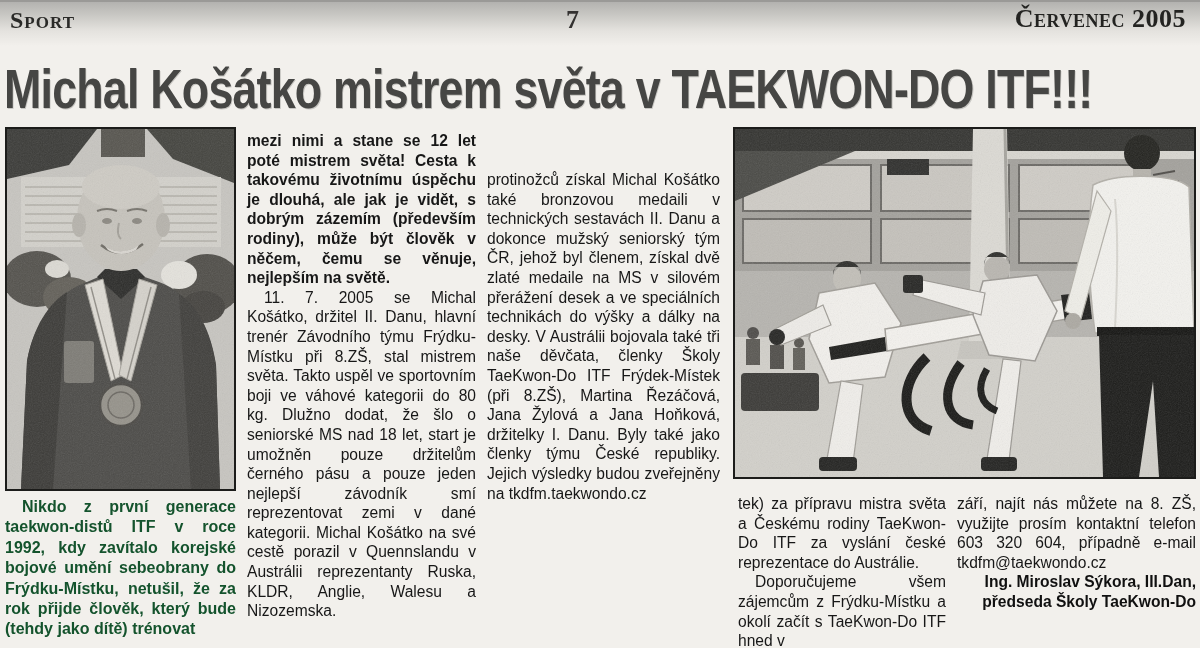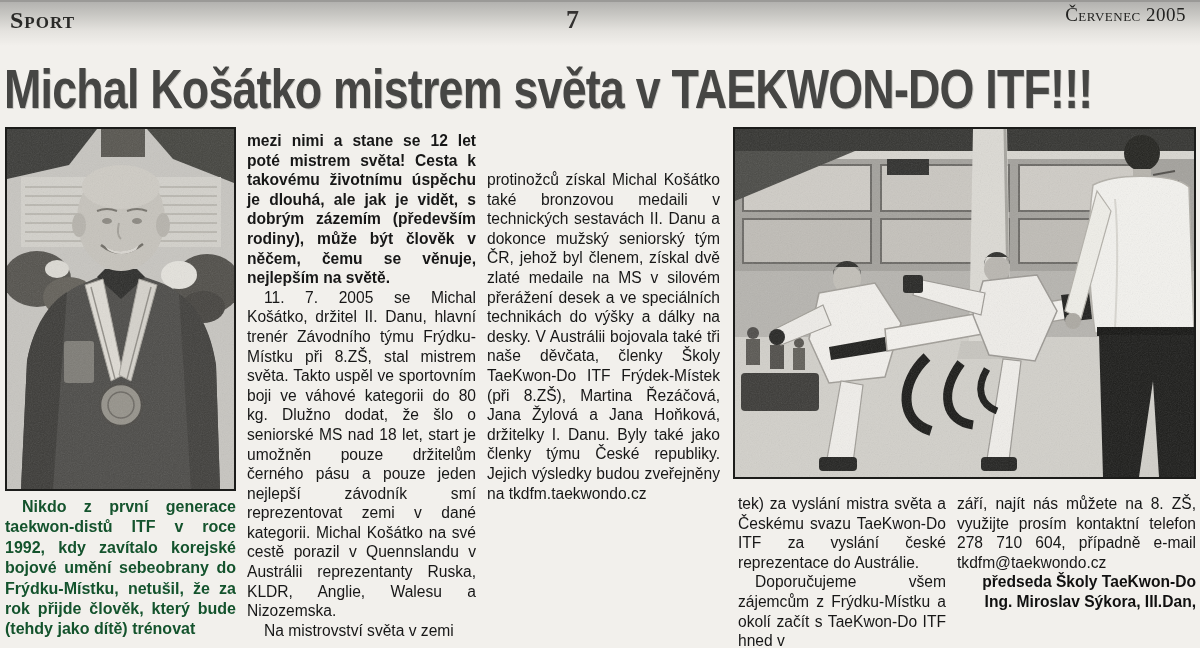--- a/index.html
+++ b/index.html
@@ -19,21 +19,21 @@
     font-family:"Liberation Serif",serif;font-variant:small-caps;
     font-weight:700;font-size:24px;letter-spacing:1px;color:#2a2a28;
   }
   .page-number{
     position:absolute;left:566px;top:3px;
     font-family:"Liberation Serif",serif;font-size:26px;font-weight:600;color:#333130;
   }
   .issue-date{
     position:absolute;right:14px;top:2px;
     font-family:"Liberation Serif",serif;font-variant:small-caps;
-    font-weight:400;font-size:19px;letter-spacing:.5px;color:#232321;
+    font-weight:700;font-size:26px;letter-spacing:.5px;color:#232321;
   }
   
   .headline{position:absolute;left:4px;top:56px;width:1192px;height:64px;white-space:nowrap;}
   .headline span{
     display:inline-block;transform:scaleX(.80);transform-origin:0 0;
     font-weight:700;font-size:56px;letter-spacing:-1px;color:#464644;
     text-shadow:1px 1px 0 rgba(70,70,68,.25);
   }
   
   .photo{position:absolute;border:2px solid #1c1c1a;background:#c8c6c1;box-sizing:border-box;}
@@ -133,21 +133,20 @@
     </svg>
   </div>
 
   <div class="copy caption">
     <p class="indent">Nikdo z první generace taekwon-distů ITF v roce 1992, kdy zavítalo korejské bojové umění sebeobrany do Frýdku-Místku, netušil, že za rok přijde člověk, který bude (tehdy jako dítě) trénovat</p>
   </div>
 
   <div class="copy col1">
     <p class="lead bold">mezi nimi a stane se 12 let poté mistrem světa! Cesta k takovému životnímu úspěchu je dlouhá, ale jak je vidět, s dobrým zázemím (především rodiny), může být člověk v něčem, čemu se věnuje, nejlepším na světě.</p>
     <p class="indent">11. 7. 2005 se Michal Košátko, držitel II. Danu, hlavní trenér Závodního týmu Frýdku-Místku při 8.ZŠ, stal mistrem světa. Takto uspěl ve sportovním boji ve váhové kategorii do 80 kg. Dlužno dodat, že šlo o seniorské MS nad 18 let, start je umožněn pouze držitelům černého pásu a pouze jeden nejlepší závodník smí reprezentovat zemi v dané kategorii. Michal Košátko na své cestě porazil v Quennslandu v Austrálii reprezentanty Ruska, KLDR, Anglie, Walesu a Nizozemska.</p>
-    <p class="indent">Na mistrovství světa v zemi</p>
   </div>
 
   <div class="copy col2">
     <p>protinožců získal Michal Košátko také bronzovou medaili v technických sestavách II. Danu a dokonce mužský seniorský tým ČR, jehož byl členem, získal dvě zlaté medaile na MS v silovém přerážení desek a ve speciálních technikách do výšky a dálky na desky. V Austrálii bojovala také tři naše děvčata, členky Školy TaeKwon-Do ITF Frýdek-Místek (při 8.ZŠ), Martina Řezáčová, Jana Žylová a Jana Hoňková, držitelky I. Danu. Byly také jako členky týmu České republiky. Jejich výsledky budou zveřejněny na tkdfm.taekwondo.cz</p>
   </div>
 
   <div class="photo photo-right" role="img" aria-label="Sportovní boj v Austrálii – závodník v bílém doboku kope, rozhodčí v bílé košili přihlíží">
     <svg viewBox="0 0 459 348" preserveAspectRatio="none">
       <defs>
         <filter id="grainR" x="0" y="0" width="100%" height="100%">
@@ -229,23 +228,23 @@
         <circle cx="338" cy="192" r="8" fill="#aca9a2"></circle>
         <path d="M380,70 C384,110 382,160 380,200" stroke="#d8d6d0" stroke-width="2" fill="none"></path>
         <rect x="362" y="198" width="97" height="9" fill="#151513"></rect>
         <polygon points="364,206 459,206 459,348 424,348 418,252 404,348 368,348" fill="#1c1c1a"></polygon>
       </g>
       <rect width="459" height="348" filter="url(#grainR)" opacity="0.16"></rect>
     </svg>
   </div>
 
   <div class="copy col3">
-    <p>tek) za vyslání mistra světa a Českému svazu TaeKwon-Do ITF za vyslání české reprezentace do Austrálie.</p>
+    <p>tek) za přípravu mistra světa a Českému rodiny TaeKwon-Do ITF za vyslání české reprezentace do Austrálie.</p>
     <p class="indent">Doporučujeme všem zájemcům z Frýdku-Místku a okolí začít s TaeKwon-Do ITF hned v</p>
   </div>
 
   <div class="copy col4">
-    <p>září, najít nás můžete na 8. ZŠ, využijte prosím kontaktní telefon 278 710 604, případně e-mail tkdfm@taekwondo.cz</p>
+    <p>září, najít nás můžete na 8. ZŠ, využijte prosím kontaktní telefon 603 320 604, případně e-mail tkdfm@taekwondo.cz</p>
+    <p class="signature">Ing. Miroslav Sýkora, III.Dan,</p>
     <p class="signature">předseda Školy TaeKwon-Do</p>
-    <p class="signature">Ing. Miroslav Sýkora, III.Dan,</p>
   </div>
 
 </div>
 
 </body></html>

